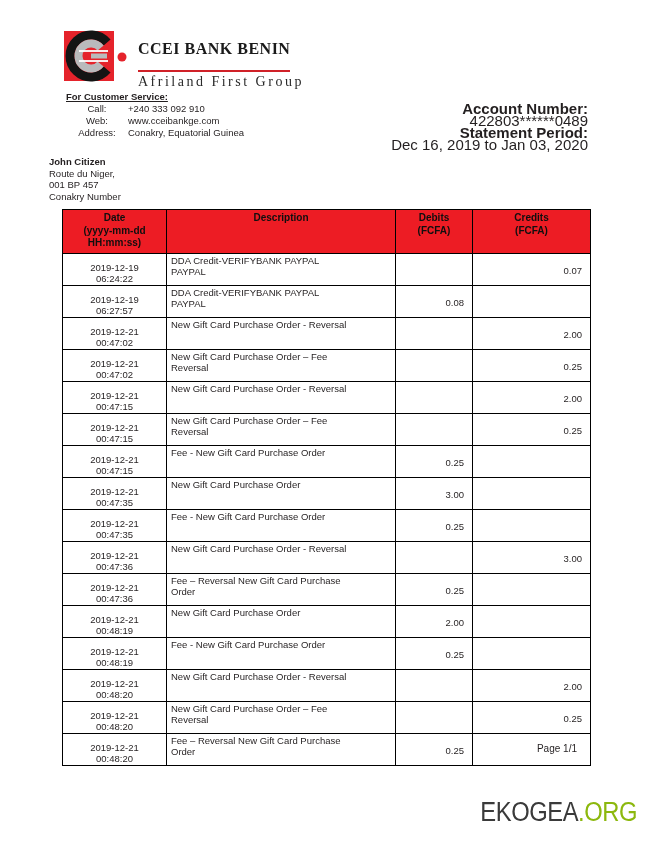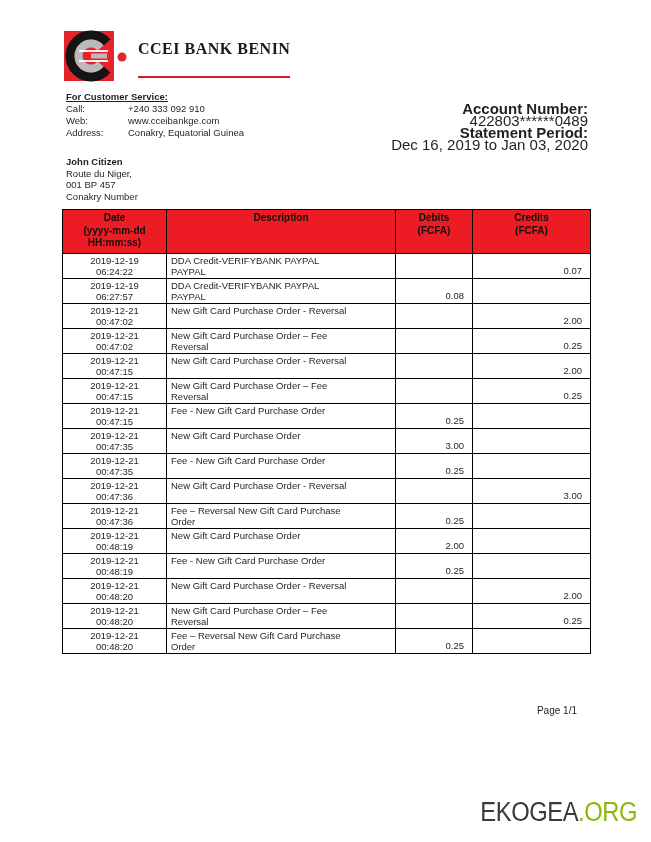--- a/index.html
+++ b/index.html
@@ -18,57 +18,57 @@
     color:#231f20;
     overflow:hidden;
   }
   
   .logo-block{position:absolute;left:64px;top:28px;display:flex;align-items:flex-start;}
   .logo-mark{width:66px;height:58px;flex:0 0 auto;}
   .logo-text{margin-left:8px;margin-top:12px;}
   .bank-name{
     font-family:"Liberation Serif",serif;
     font-weight:bold;font-size:16px;letter-spacing:.5px;color:#1a1a1a;
-    border-bottom:2px solid #d02128;padding-bottom:18px;display:inline-block;
+    border-bottom:2px solid #d02128;padding-bottom:12px;display:inline-block;
   }
   .bank-tagline{
     font-family:"Liberation Serif",serif;
     font-size:14px;letter-spacing:2.5px;color:#2a2a2a;margin-top:2px;
   }
   
   .cs-block{position:absolute;left:66px;top:91px;font-size:9.5px;line-height:12px;}
   .cs-heading{font-weight:bold;text-decoration:underline;}
-  .cs-row{display:flex;}
+  .cs-row{display:flex;text-align:center;}
   .cs-label{width:62px;}
   .acct-block{position:absolute;right:63px;top:103px;text-align:right;font-size:15px;line-height:12px;}
   .bold{font-weight:bold;}
   
-  .customer-block{position:absolute;left:66px;top:156px;font-size:9.5px;line-height:11.5px;}
+  .customer-block{position:absolute;left:49px;top:156px;font-size:9.5px;line-height:11.5px;}
   .customer-name{font-weight:bold;}
   
   table.txn{
     position:absolute;left:62px;top:209px;width:528px;
     border-collapse:collapse;table-layout:fixed;
     font-size:9.5px;line-height:11.5px;
   }
   table.txn th,table.txn td{border:1px solid #000;vertical-align:top;}
   table.txn th{
     background:var(--header-red);
     color:#0f0f0f;font-weight:bold;font-size:10px;line-height:12.5px;
     text-align:center;white-space:pre-line;padding:2px 0 3px 0;
   }
   col.c-date{width:104px;}
   col.c-desc{width:229px;}
   col.c-debit{width:77px;}
   col.c-credit{width:118px;}
-  td.cell-date{text-align:center;white-space:pre-line;height:25px;padding-top:1px;}
+  td.cell-date{text-align:center;white-space:pre-line;height:25px;padding-top:8px;}
   td.cell-desc{white-space:pre-line;padding:1px 3px 0 4px;}
   td.cell-debit,td.cell-credit{text-align:right;padding:11px 8px 0 0;}
   
-  .page-number{position:absolute;right:74px;top:705px;font-size:10px;}
+  .page-number{position:absolute;right:74px;top:743px;font-size:10px;}
   .watermark{
     position:absolute;right:14px;top:797px;
     font-size:27px;letter-spacing:-0.5px;
     transform:scaleX(.88);transform-origin:100% 50%;
     white-space:nowrap;
   }
   .wm-dark{color:#3a3a3a;}
   .wm-accent{color:var(--accent-green);}
 </style>
 </head>
@@ -81,20 +81,21 @@
       <rect x="0" y="3" width="50" height="50" fill="var(--logo-red)"></rect>
       <path d="M43.1 14.5 A21 21 0 1 0 43.1 41.5" fill="none" stroke="#141414" stroke-width="9"></path>
       <path d="M36.6 20 A12.5 12.5 0 1 0 36.6 36" fill="none" stroke="#b9babc" stroke-width="8"></path>
       <rect x="27" y="25.5" width="16" height="5" fill="#b9babc"></rect>
       <line x1="15" y1="23" x2="44" y2="23" stroke="#ffffff" stroke-width="1.8"></line>
       <line x1="15" y1="33" x2="44" y2="33" stroke="#ffffff" stroke-width="1.8"></line>
       <circle cx="58" cy="29" r="4.5" fill="var(--logo-red)"></circle>
     </svg>
     <div class="logo-text">
       <div class="bank-name">CCEI BANK BENIN</div>
+      <div class="bank-tagline">Afriland First Group</div>
     </div>
   </div>
 
   <div class="cs-block">
     <div class="cs-heading">For Customer Service:</div>
     <div class="cs-row">
       <span class="cs-label">Call:</span>
       <span>+240 333 092 910</span>
     </div>
     <div class="cs-row">

